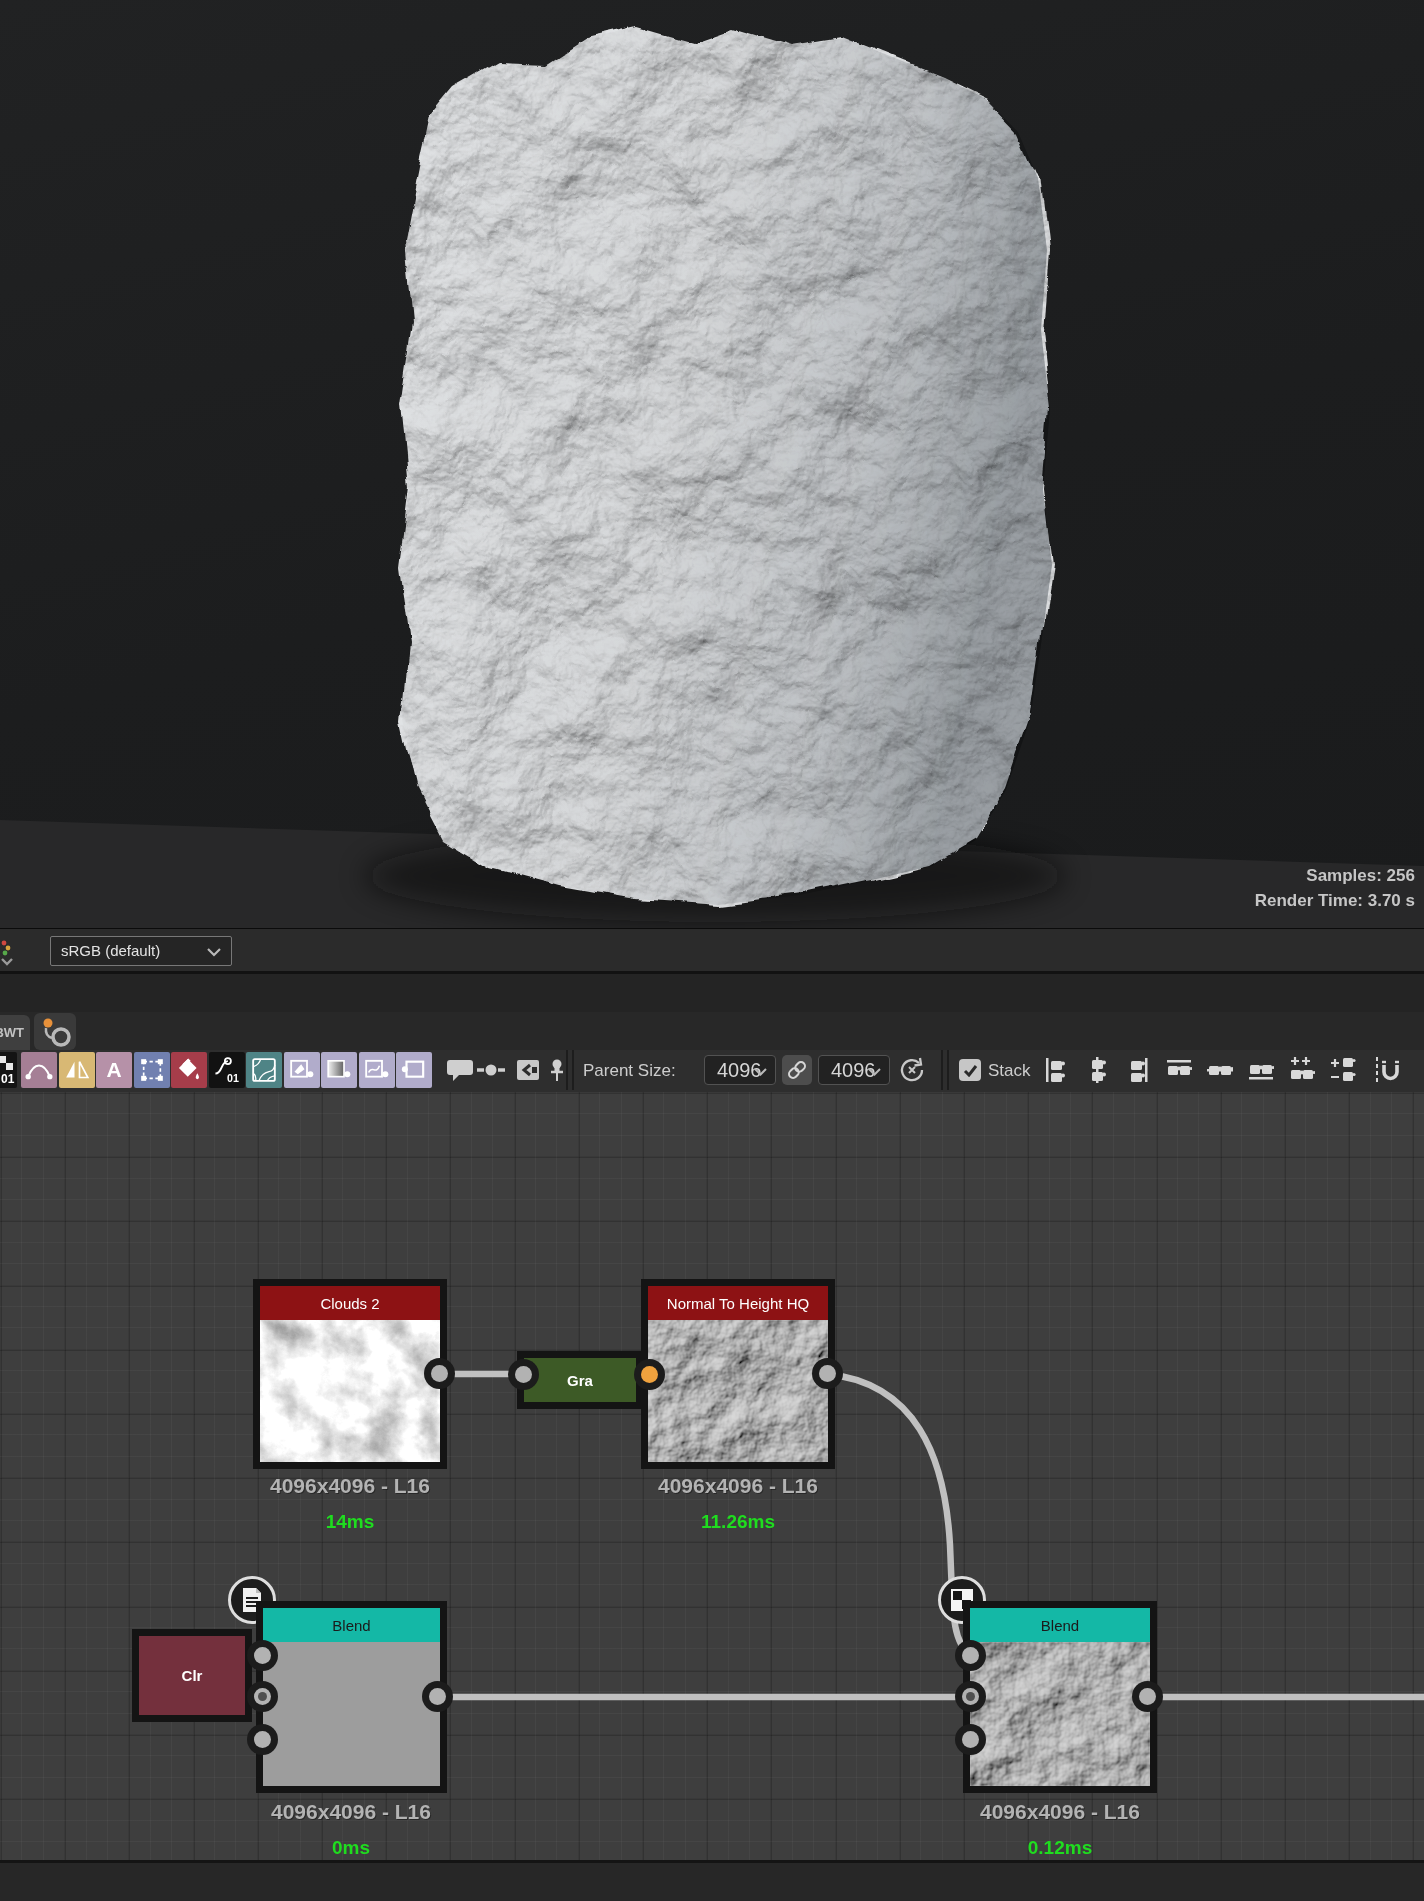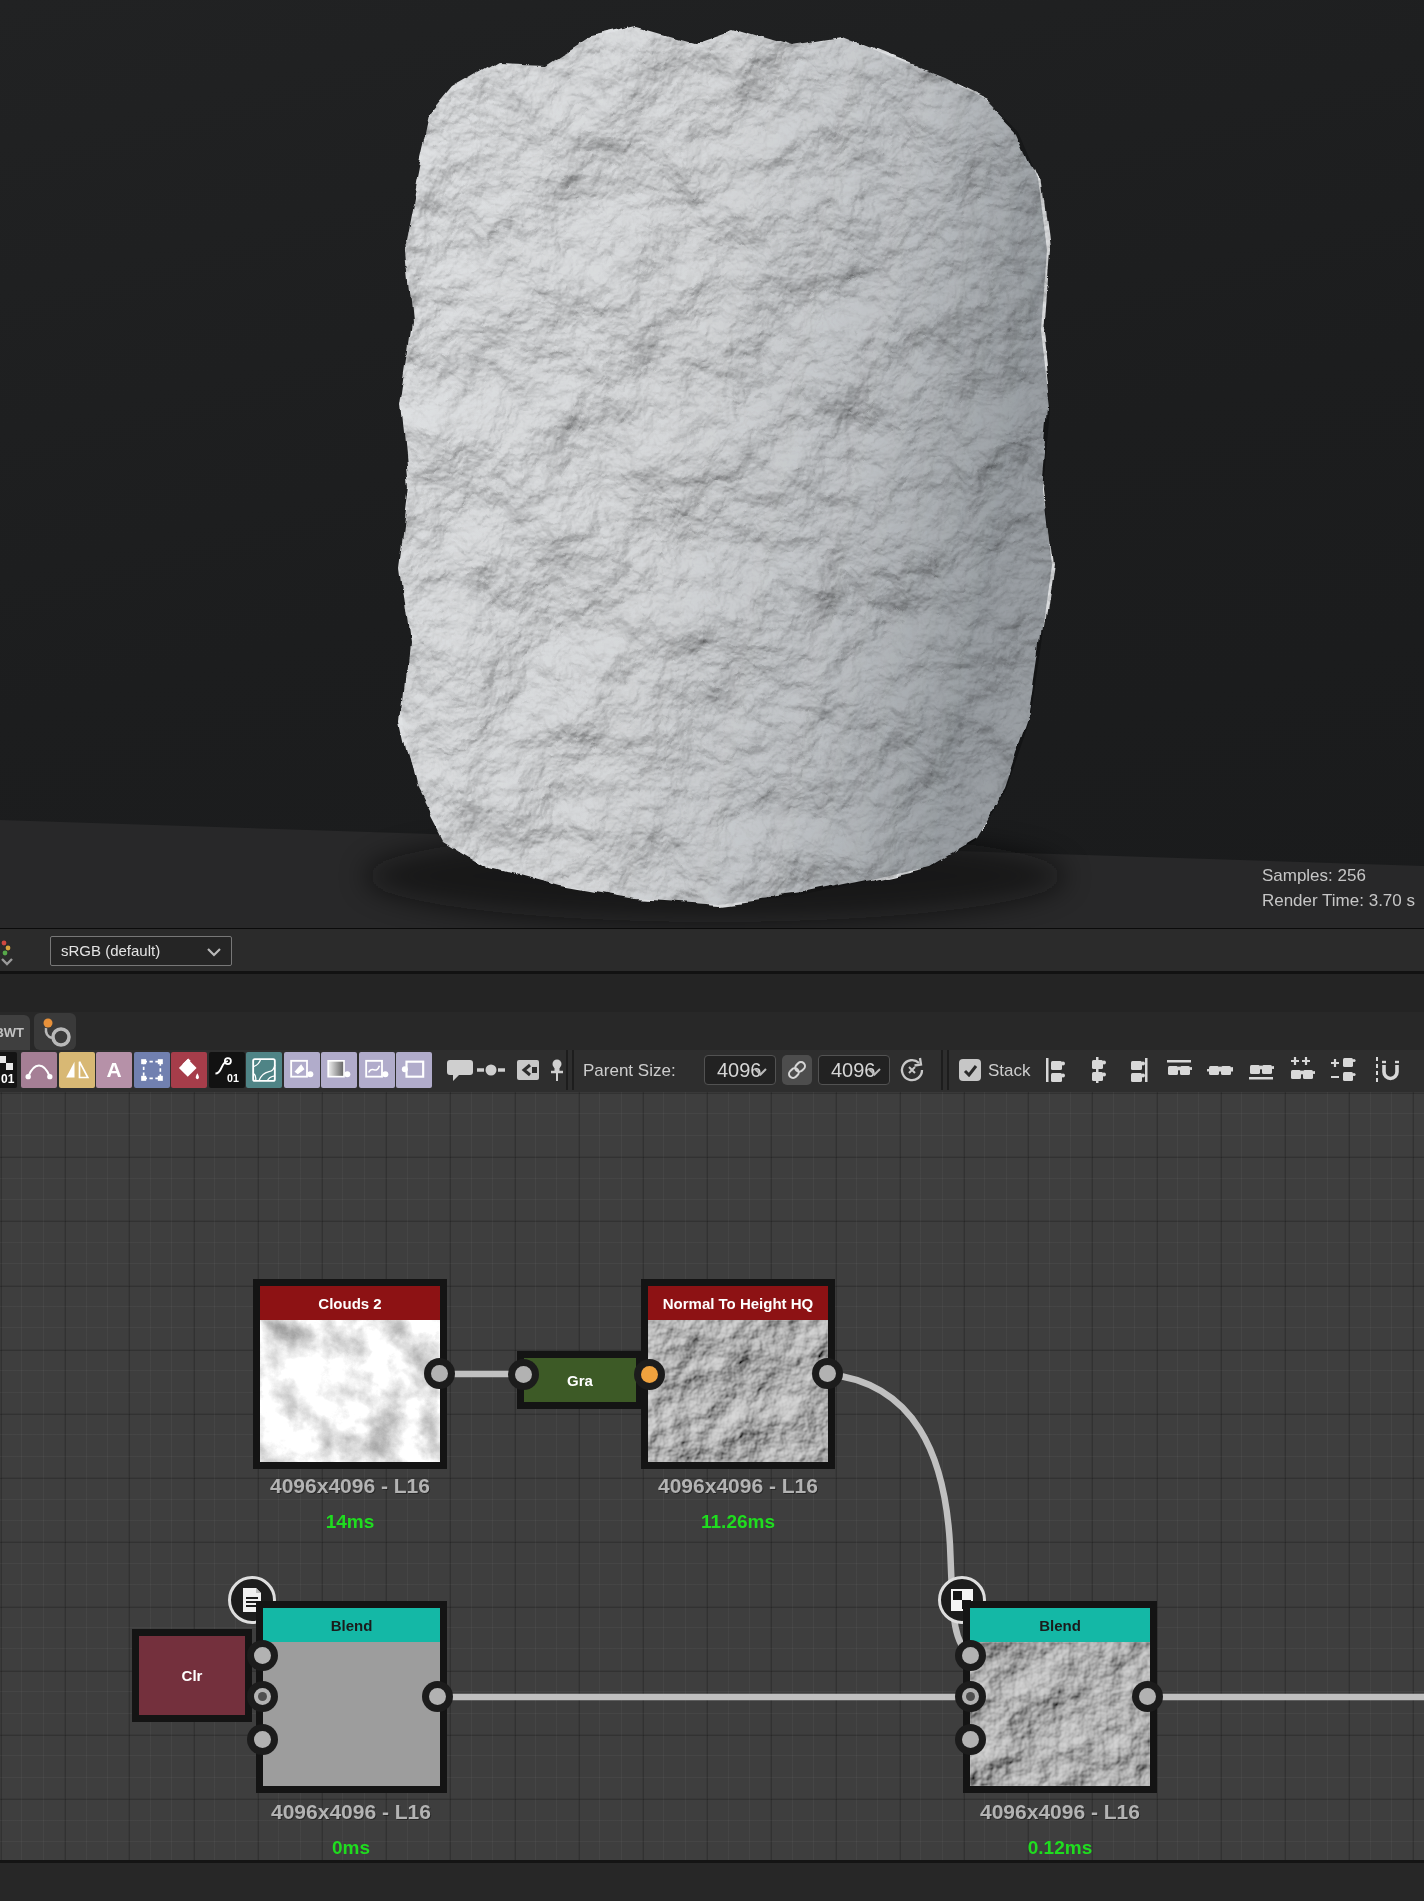--- a/index.html
+++ b/index.html
@@ -3,22 +3,22 @@
 <meta charset="utf-8">
 <style>
   html,body{margin:0;padding:0;background:#161616;}
   #root{position:relative;width:1424px;height:1901px;overflow:hidden;
         font-family:"Liberation Sans",sans-serif;background:#262626;}
   #root *{box-sizing:border-box;}
 
   
   .vp{position:absolute;left:0;top:0;width:1424px;height:928px;
       background:linear-gradient(165deg,#212223 0%,#1c1d1e 55%,#1a1b1c 100%);}
-  .vp-stats{position:absolute;right:9px;top:863px;
-            color:#c6c6c6;font-size:17px;line-height:25px;}
+  .vp-stats{position:absolute;right:9px;top:863px;text-align:right;
+            color:#c6c6c6;font-size:17px;line-height:25px;font-weight:bold;}
 
   
   .csbar{position:absolute;left:0;top:928px;width:1424px;height:46px;background:#2b2b2b;
          border-top:1px solid #0b0b0b;border-bottom:3px solid #121212;}
   .cs-select{position:absolute;left:26px;top:7px;width:182px;height:30px;background:#252525;
              border:1px solid #787878;border-radius:2px;color:#e4e4e4;font-size:15px;
              line-height:28px;padding-left:10px;margin-left:24px;}
   .cs-select .chev{position:absolute;right:10px;top:11px;}
   .cs-icon{position:absolute;left:-6px;top:8px;width:24px;height:30px;}
 
@@ -57,21 +57,21 @@
     z-index:0;}
   .bstrip{position:absolute;left:0;top:1860px;width:1424px;height:41px;background:#272727;
           border-top:3px solid #141414;}
 
   .comment{position:absolute;left:262px;top:1146px;color:#9a9a9a;font-size:23px;line-height:34px;z-index:1;}
 
   .wires{position:absolute;left:0;top:0;width:1424px;height:1901px;z-index:1;pointer-events:none;}
 
   .gnode{position:absolute;background:#141414;z-index:2;}
   .gnode .hdr{position:absolute;left:7px;right:7px;top:7px;height:34px;display:flex;
-              align-items:center;justify-content:center;font-weight:bold;font-size:15px;}
+              align-items:center;justify-content:center;font-weight:normal;font-size:15px;}
   .hdr-red{background:#8d1214;color:#fff;}
   .hdr-gray{background:#14b8a6;color:#1b1b1b;}
   .gnode .body{position:absolute;left:7px;right:7px;top:41px;bottom:7px;overflow:hidden;}
 
   .mininode{position:absolute;background:#141414;z-index:2;display:flex;align-items:center;
             justify-content:center;color:#fff;font-weight:bold;font-size:15px;}
   .mininode .fillbox{position:absolute;left:7px;right:7px;top:7px;bottom:7px;}
   .mininode span{position:relative;z-index:1;}
 
   .conn{position:absolute;width:31px;height:31px;border-radius:50%;background:#1c1c1c;z-index:3;

